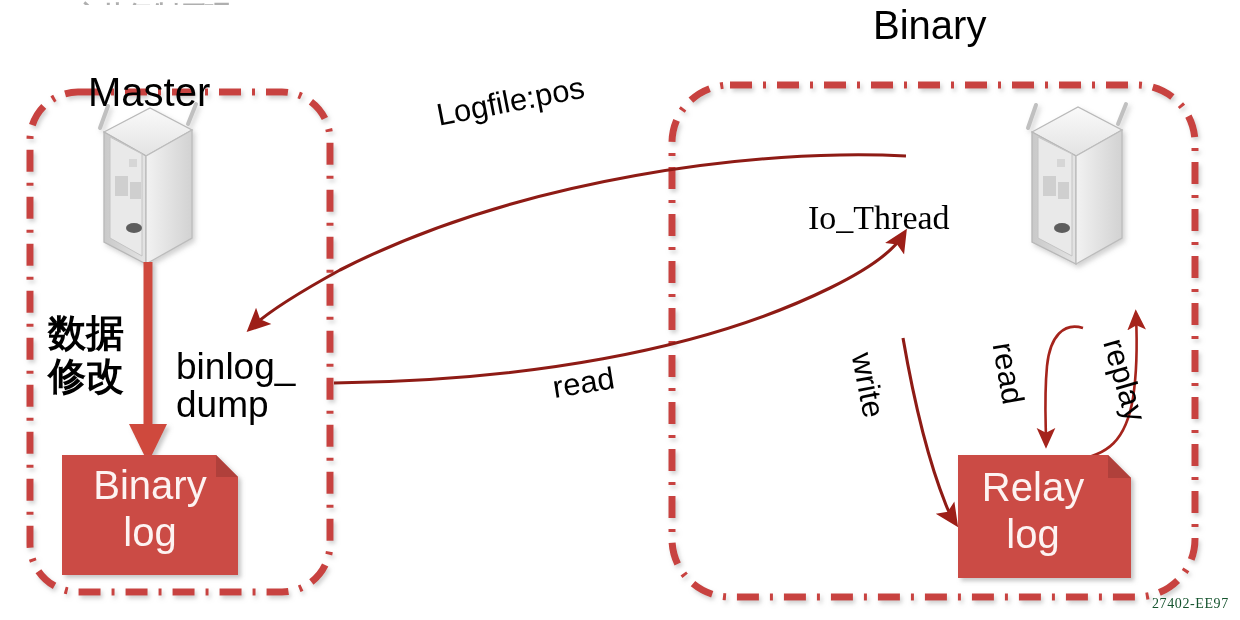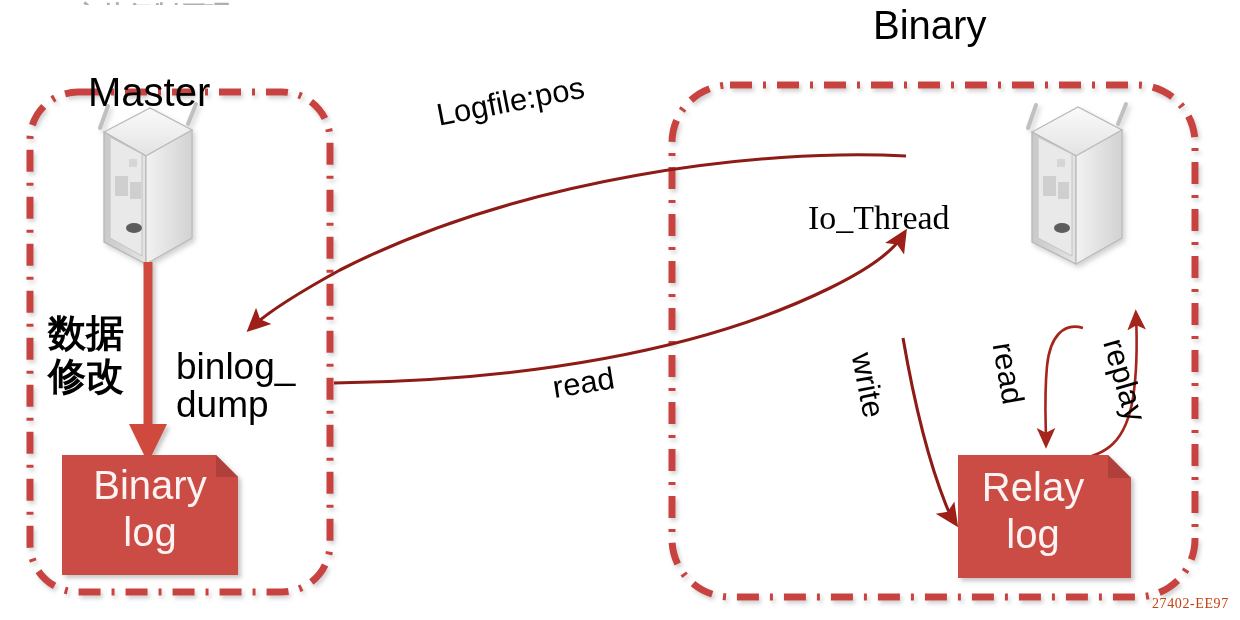--- a/index.html
+++ b/index.html
@@ -71,21 +71,21 @@
     pointer-events: none;
   }
   .logbox {
     position: absolute;
   }
   .watermark {
     position: absolute;
     font-family: "Liberation Serif", serif;
     font-size: 14px;
     letter-spacing: 0.6px;
-    color: #c2410c;
+    color: #14532d;
   }
   .topcut {
     position: absolute;
     font-family: "DejaVu Sans", sans-serif;
     font-size: 26px;
     font-weight: 700;
     color: #3a3a3a;
     opacity: 0.40;
     overflow: hidden;
     height: 7px;

